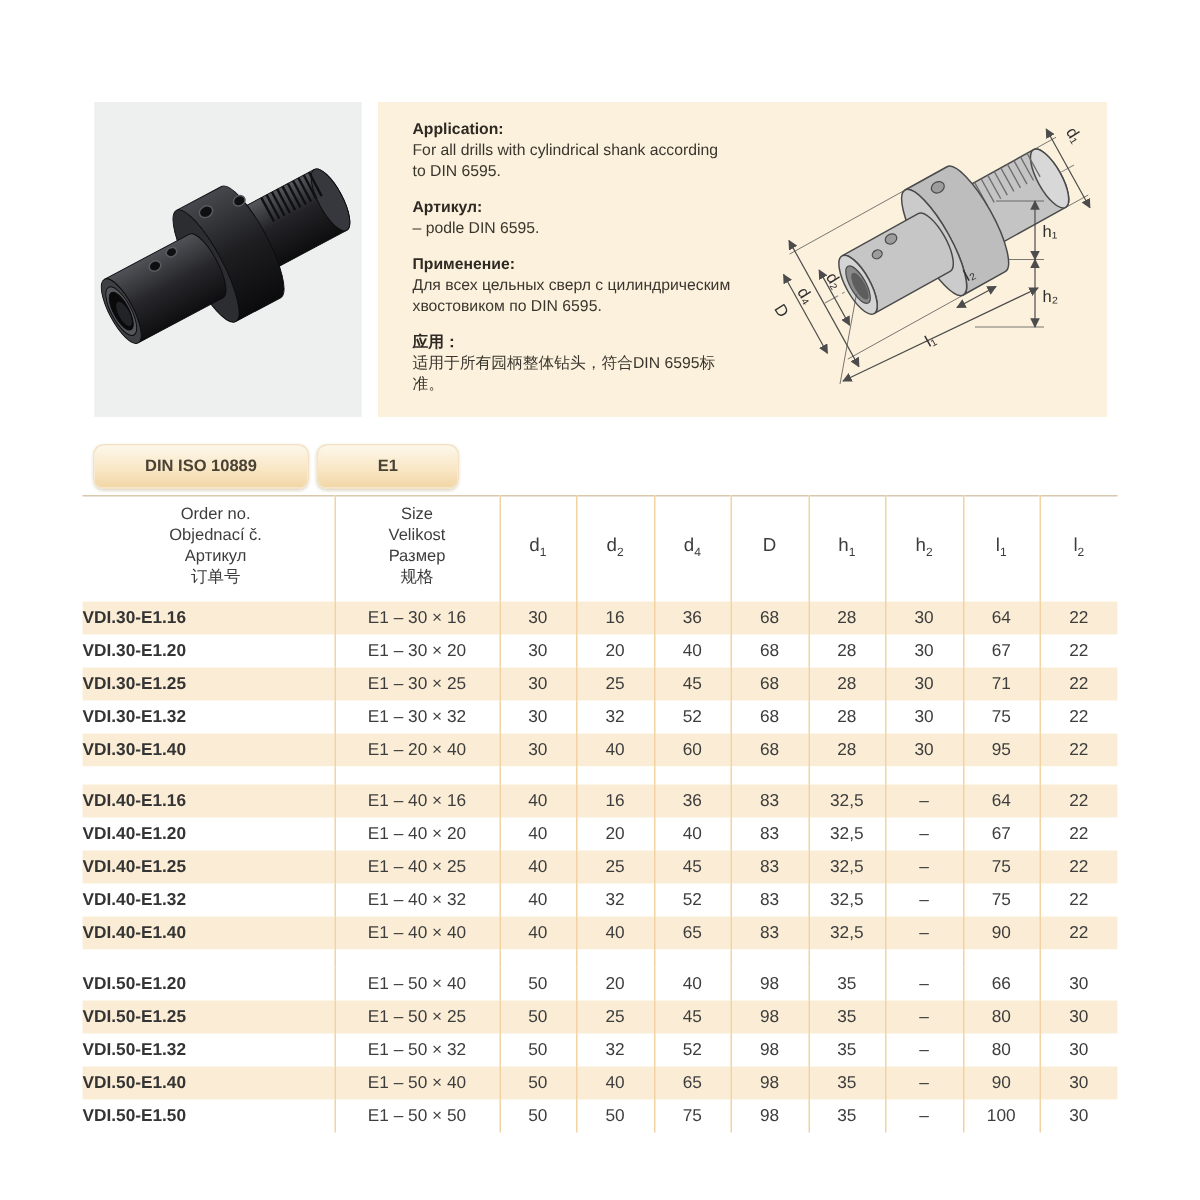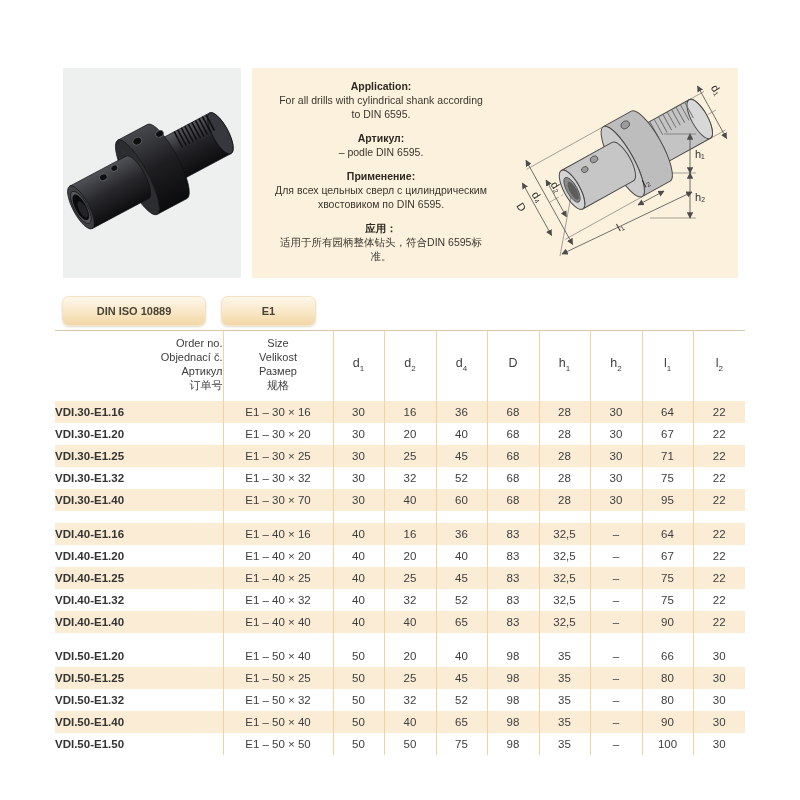--- a/index.html
+++ b/index.html
@@ -2,41 +2,41 @@
 <html><head>
 <meta charset="utf-8">
 <style>
   html,body{margin:0;padding:0;background:#fff;}
   .page{position:relative;width:800px;height:800px;background:#ffffff;
         font-family:"Liberation Sans",sans-serif;overflow:hidden;}
 
   
   .photo-panel{position:absolute;left:63px;top:68px;width:178px;height:210px;background:#eef0f0;}
   .info-panel{position:absolute;left:252px;top:68px;width:486px;height:210px;background:#fcf1dd;}
-  .app-text{position:absolute;left:23px;top:11px;width:212px;color:#3a362e;text-align:center;}
+  .app-text{position:absolute;left:23px;top:11px;width:212px;color:#3a362e;}
   .app-section{margin-bottom:10px;font-size:10.5px;line-height:14px;}
   .app-heading{font-weight:bold;color:#2e2a23;}
   .drawing-box{position:absolute;left:200px;top:0;width:286px;height:210px;}
 
   
-  .badges{position:absolute;left:62px;top:296px;display:flex;gap:15px;}
+  .badges{position:absolute;left:62px;top:296px;display:flex;gap:5px;}
   .badge{height:30px;box-sizing:border-box;border-radius:7px;display:flex;align-items:center;justify-content:center;
          font-size:11px;font-weight:bold;color:#4a4334;
          background:linear-gradient(180deg,#fdf7ea 0%,#f9e7c6 55%,#f2d6a6 100%);
          border:1px solid #f3e3c4;box-shadow:0 1px 2px rgba(140,110,50,.25);}
   .badge.b1{width:144px;} .badge.b2{width:95px;}
 
   
   .table-wrap{position:absolute;left:55px;top:330px;}
   table{border-collapse:collapse;table-layout:fixed;width:690px;border-top:1px solid #d8c9ad;}
   th,td{border-left:1px solid #f2d2a0;padding:0;}
   th:first-child,td:first-child{border-left:none;}
   thead th{font-weight:normal;vertical-align:middle;padding:5px 0 9px 0;}
   .hl{display:block;font-size:11px;line-height:14px;color:#3d3d3d;}
-  .h-left .hl{text-align:right;padding-left:10px;}
+  .h-left .hl{text-align:center;padding-left:10px;}
   .h-center .hl{text-align:center;}
   .h-num{font-size:12.5px;color:#3d3d3d;text-align:center;}
   .h-num sub{font-size:8px;}
   td{height:22px;font-size:11.5px;color:#3d3d3d;text-align:center;white-space:nowrap;}
   td.c-order{text-align:left;font-weight:bold;color:#343434;}
   tr.stripe td{background:#fbedd5;}
   tr.spacer td{height:12px;background:#fff;}
 
   
   .dim-label{font-family:"Liberation Sans",sans-serif;font-size:11px;fill:#2f2f2f;}
@@ -292,21 +292,21 @@
             <td class="c-num">32</td>
             <td class="c-num">52</td>
             <td class="c-num">68</td>
             <td class="c-num">28</td>
             <td class="c-num">30</td>
             <td class="c-num">75</td>
             <td class="c-num">22</td>
           </tr>
           <tr class="stripe">
             <td class="c-order">VDI.30-E1.40</td>
-            <td class="c-size">E1 – 30 × 70</td>
+            <td class="c-size">E1 – 20 × 40</td>
             <td class="c-num">30</td>
             <td class="c-num">40</td>
             <td class="c-num">60</td>
             <td class="c-num">68</td>
             <td class="c-num">28</td>
             <td class="c-num">30</td>
             <td class="c-num">95</td>
             <td class="c-num">22</td>
           </tr>
           <tr class="spacer">

